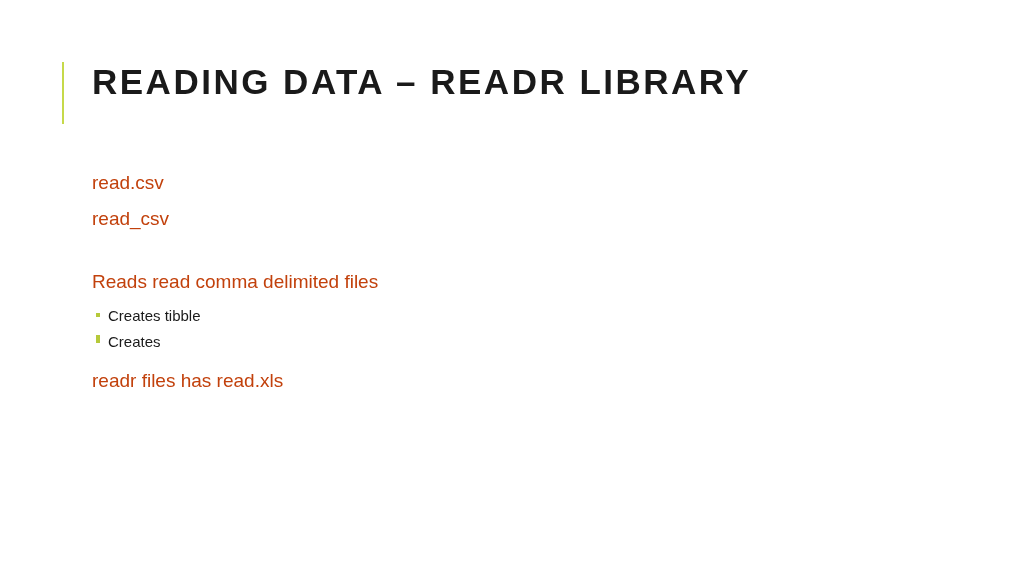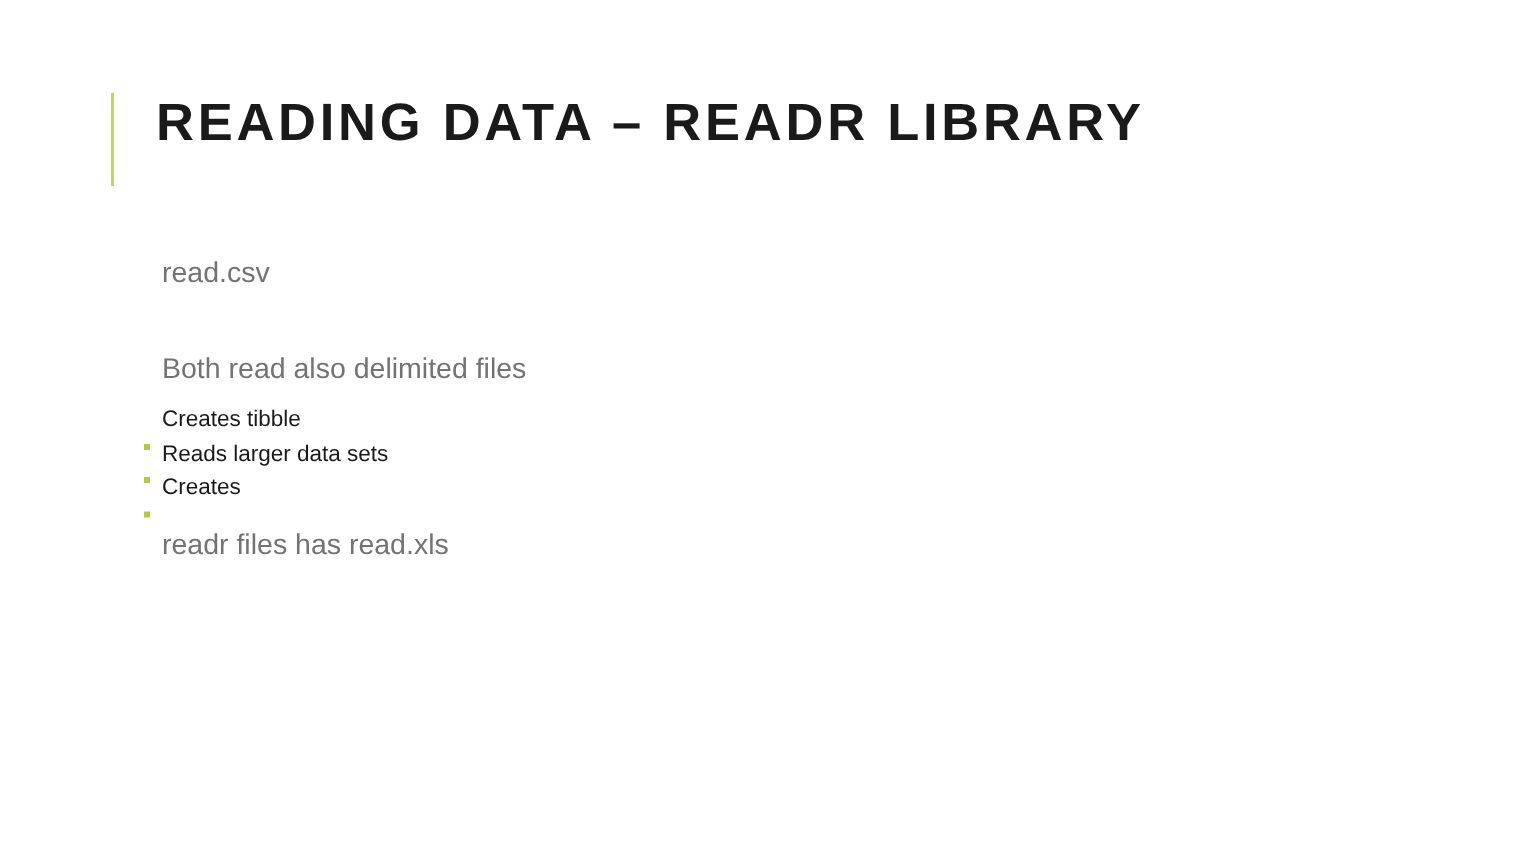--- a/index.html
+++ b/index.html
@@ -13,21 +13,21 @@
     overflow: hidden;
   }
   .slide {
     position: relative;
     width: 1024px;
     height: 576px;
     box-sizing: border-box;
   }
   .title-block {
     position: absolute;
-    left: 74px;
+    left: 62px;
     top: 64px;
     text-align: center;
   }
   .accent-bar {
     position: absolute;
     left: 0;
     top: -2px;
     width: 0;
     height: 62px;
     border-left: 2px solid #c6d94a;
@@ -46,39 +46,39 @@
   .body {
     position: absolute;
     left: 92px;
     top: 170px;
     width: 840px;
   }
   .line {
     font-family: "Segoe UI", Arial, sans-serif;
     font-size: 19px;
     font-weight: 400;
-    color: #737373;
+    color: #c2410c;
     line-height: 1.35;
-    margin: 0 0 10px 16px;
+    margin: 0 0 10px 0;
   }
   .gap {
     height: 28px;
   }
   .sub-list {
     margin: 2px 0 14px 0;
     padding-left: 4px;
   }
   .sub-item {
     font-family: "Segoe UI", Arial, sans-serif;
     font-size: 15px;
     font-weight: 400;
     color: #1a1a1a;
     line-height: 1.5;
     display: flex;
-    align-items: flex-end;
+    align-items: flex-start;
   }
   .bullet {
     width: 4px;
     height: 4px;
     min-width: 4px;
     background: #b6c93a;
     margin-right: 8px;
     position: relative;
     top: 8px;
   }
@@ -88,33 +88,33 @@
 
 <div class="slide">
 
   <div class="title-block">
     <div class="accent-bar"></div>
     <h1 class="slide-title">READING DATA – READR LIBRARY</h1>
   </div>
 
   <div class="body">
     <p class="line">read.csv</p>
+    <p class="line">read_csv</p>
 
     <div class="gap"></div>
 
-    <p class="line">Both read also delimited files</p>
+    <p class="line">Reads read comma delimited files</p>
 
     <div class="sub-list">
       <div class="sub-item">
         <span class="bullet"></span>
         <span>Creates tibble</span>
       </div>
       <div class="sub-item">
         <span class="bullet"></span>
-        <span>Reads larger data sets</span>
       </div>
       <div class="sub-item">
         <span class="bullet"></span>
         <span>Creates</span>
       </div>
     </div>
 
     <p class="line">readr files has read.xls</p>
   </div>
 

